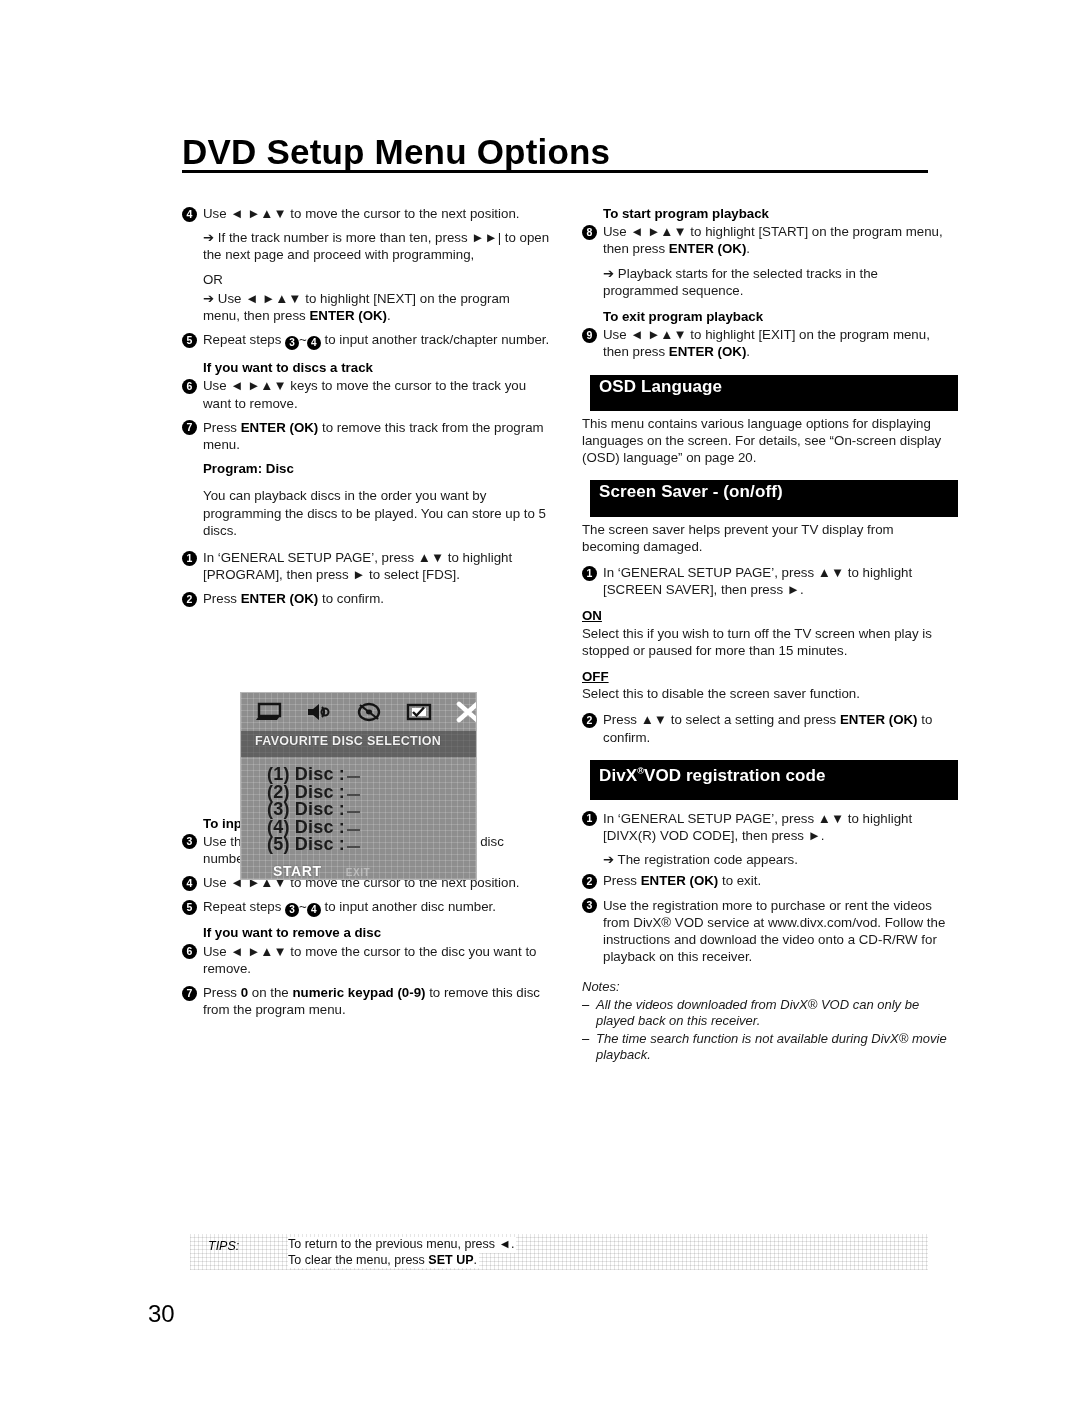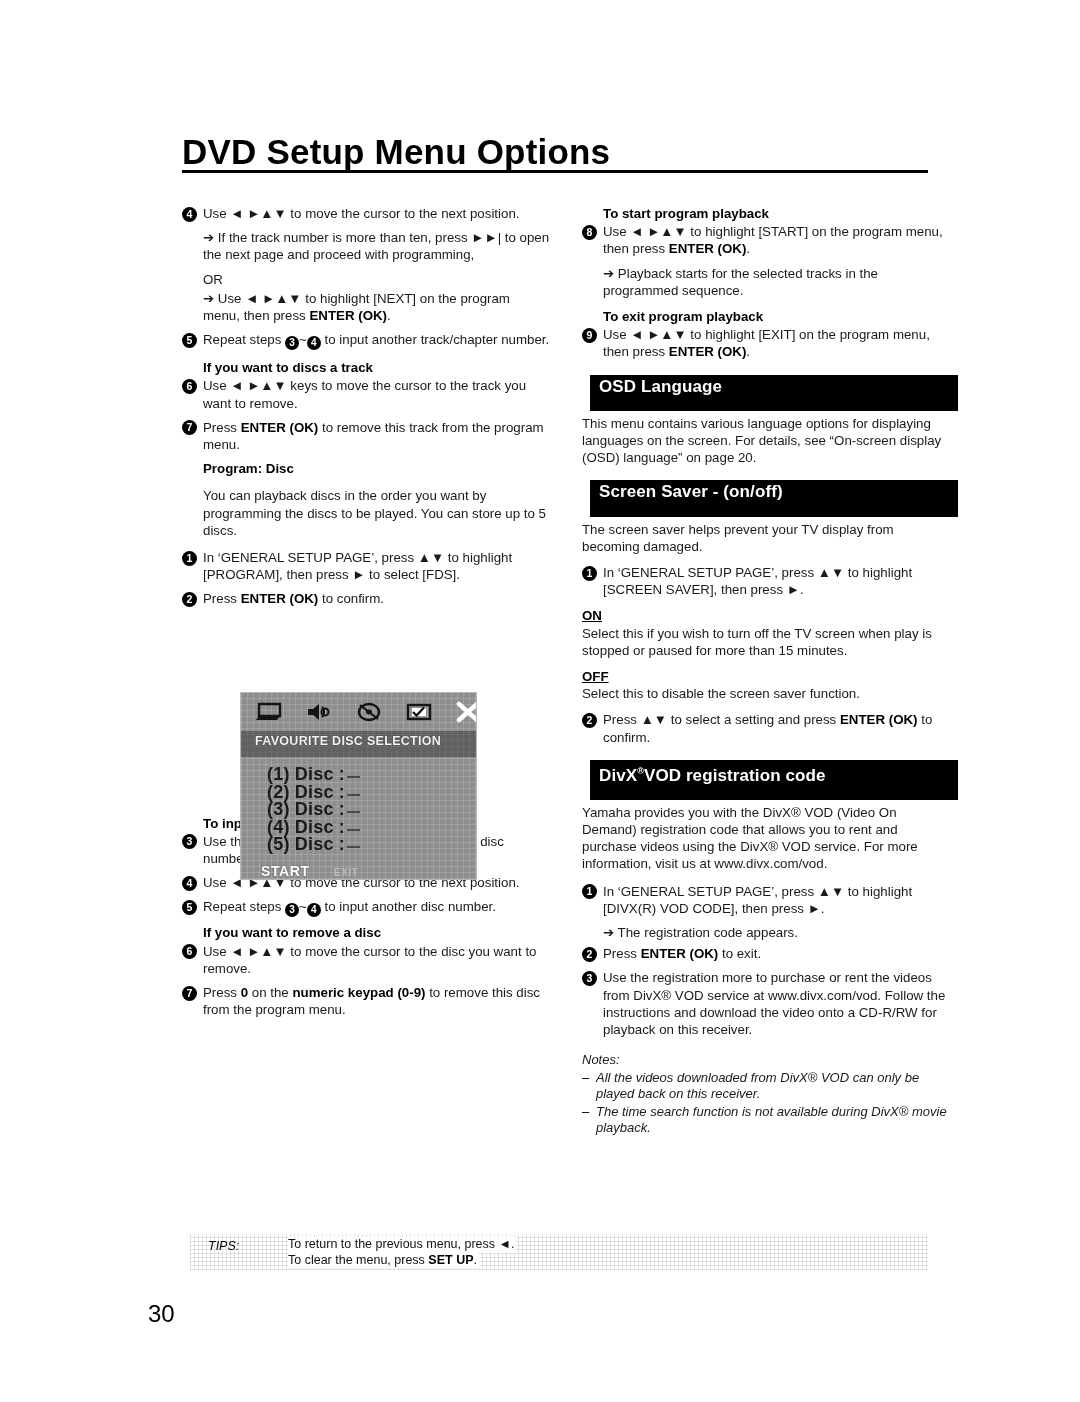--- a/index.html
+++ b/index.html
@@ -190,21 +190,21 @@
   }
   .osd-row .blank {
     display: inline-block;
     width: 13px;
     border-bottom: 2px solid #4a4a4a;
     margin-left: 2px;
     vertical-align: 2px;
   }
   .osd-buttons {
     margin-top: 9px;
-    padding-left: 20px;
+    padding-left: 32px;
     display: flex;
     gap: 24px;
     align-items: baseline;
   }
   .osd-start {
     color: #ffffff;
     font-weight: bold;
     font-size: 14px;
     letter-spacing: 0.6px;
     text-shadow: 0 0 2px rgba(0,0,0,0.45);
@@ -438,21 +438,20 @@
       <span class="u">OFF</span>
     </div>
     <div class="plain noindent">Select this to disable the screen saver function.</div>
 
     <div class="step" style="margin-top:9px;">
       <span class="bullet">2</span>
       <span>Press ▲▼ to select a setting and press </span><b>ENTER</b><span> </span><b>(OK)</b><span> to confirm.</span>
     </div>
 
     <div class="sec-header"><span>DivX</span><sup>®</sup><span>VOD registration code</span></div>
-    <div class="sec-body">Yamaha provides you with the DivX® VOD (Video On Demand) registration code that allows you to rent and purchase videos using the DivX® VOD service. For more information, visit us at www.divx.com/vod.</div>
 
     <div class="step" style="margin-top:10px;">
       <span class="bullet">1</span>
       <span>In ‘GENERAL SETUP PAGE’, press ▲▼ to highlight [DIVX(R) VOD CODE], then press ►.</span>
     </div>
     <div class="sub" style="margin-bottom:4px;">
       <span>➔ The registration code appears.</span>
     </div>
 
     <div class="step">

